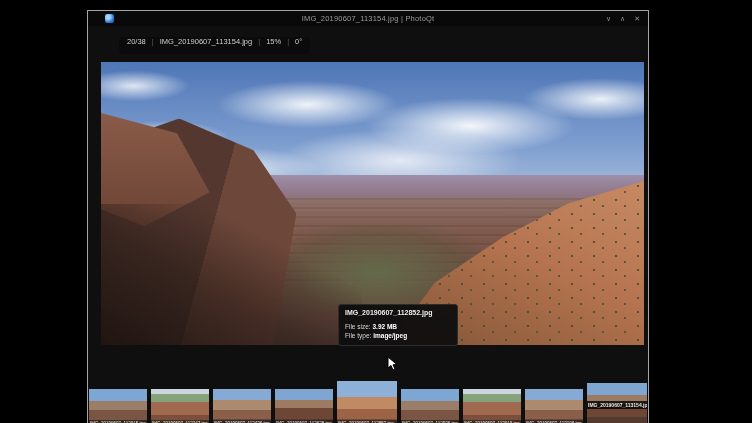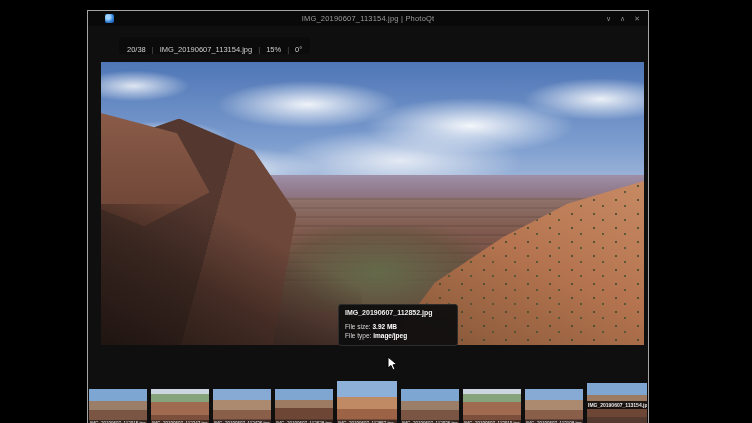--- a/index.html
+++ b/index.html
@@ -18,21 +18,21 @@
   .titlebar{position:absolute;left:0;top:0;right:0;height:15px;background:var(--titlebar_bg);
     display:flex;align-items:center}
   .app-icon{position:absolute;left:17px;top:3px;width:9px;height:9px;border-radius:2px;
     background:radial-gradient(circle at 35% 35%,#9fd4ff 0 25%,#2f7fd4 60%,#1a4d9c 100%)}
   .win-title{position:absolute;left:0;right:0;text-align:center;font-size:7.5px;color:var(--text_muted);letter-spacing:.2px}
   .win-controls{position:absolute;right:8px;top:0;height:15px;display:flex;gap:9px;align-items:center}
   .win-controls span{color:#8d8d8d;font-size:7px;line-height:15px;cursor:default}
 
   
   .infobox{position:absolute;left:31px;top:26px;height:17px;background:var(--infobox_bg);
-    border-radius:4px;display:flex;align-items:flex-end;padding:0 8px;gap:6px;z-index:5}
+    border-radius:4px;display:flex;align-items:flex-start;padding:0 8px;gap:6px;z-index:5}
   .infobox span{font-size:7.5px;color:#cfcfcf;white-space:nowrap}
   .infobox .sep{color:#5a5a5a}
 
   
   .photo{position:absolute;left:13px;top:51px;width:543px;height:283px;overflow:hidden;background:#5379b8}
   .photo>div{position:absolute}
   .sky{left:0;top:0;right:0;height:47%;
     background:
       radial-gradient(ellipse 90px 26px at 12% 58%,rgba(255,255,255,.95),rgba(255,255,255,0) 70%),
       radial-gradient(ellipse 130px 34px at 38% 32%,rgba(255,255,255,.9),rgba(255,255,255,0) 70%),

